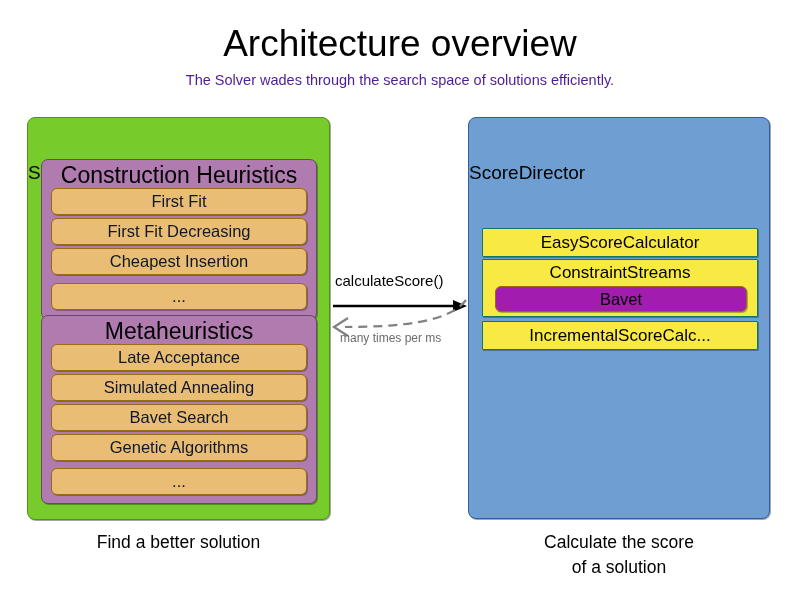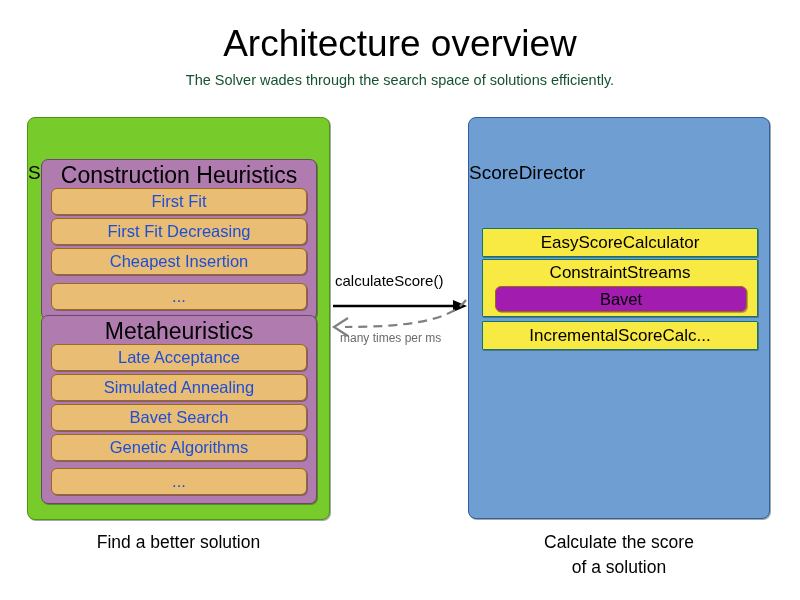--- a/index.html
+++ b/index.html
@@ -27,21 +27,21 @@
   #title {
     font-size: 37px;
     line-height: 44px;
     font-weight: normal;
     letter-spacing: 0px;
     color: #000;
   }
   #subtitle-1, #subtitle-2 {
     font-size: 14.5px;
     line-height: 19px;
-    color: #14532d;
+    color: #4c1d95;
   }
   #subtitle-1 { margin-top: 5px; }
 
   
   .panel {
     position: absolute;
     border-radius: 8px;
     box-sizing: border-box;
   }
   #solver-panel {
@@ -115,21 +115,21 @@
     width: 256px;
     height: 27px;
     border-radius: 6px;
     box-sizing: border-box;
     background: #e9bd74;
     border: 1px solid #9b6a13;
     box-shadow: 1px 1px 0 rgba(0,0,0,0.28);
     text-align: center;
     font-size: 16.5px;
     line-height: 25px;
-    color: #1d4ed8;
+    color: #0f172a;
   }
 
   
   .yellow-box {
     position: absolute;
     border-radius: 1px;
     box-sizing: border-box;
     background: #f9e943;
     border: 1px solid #0f766e;
     box-shadow: 1px 1px 0 rgba(0,0,0,0.28);

